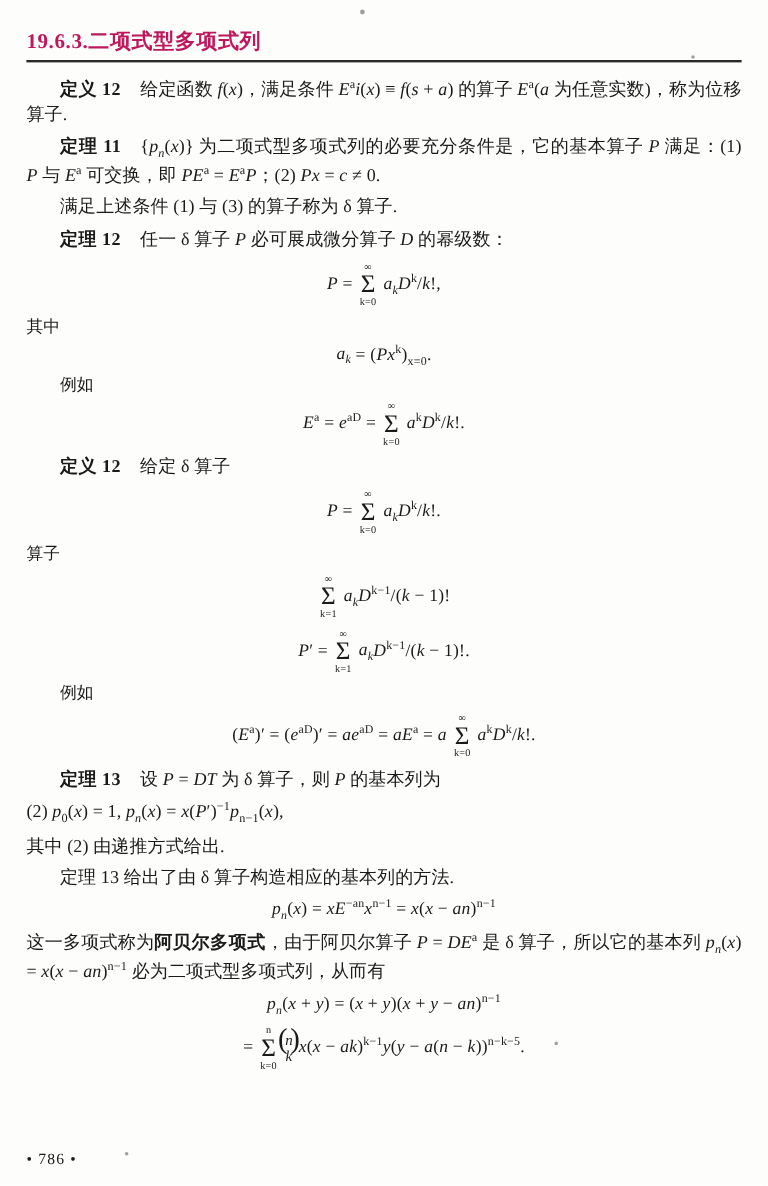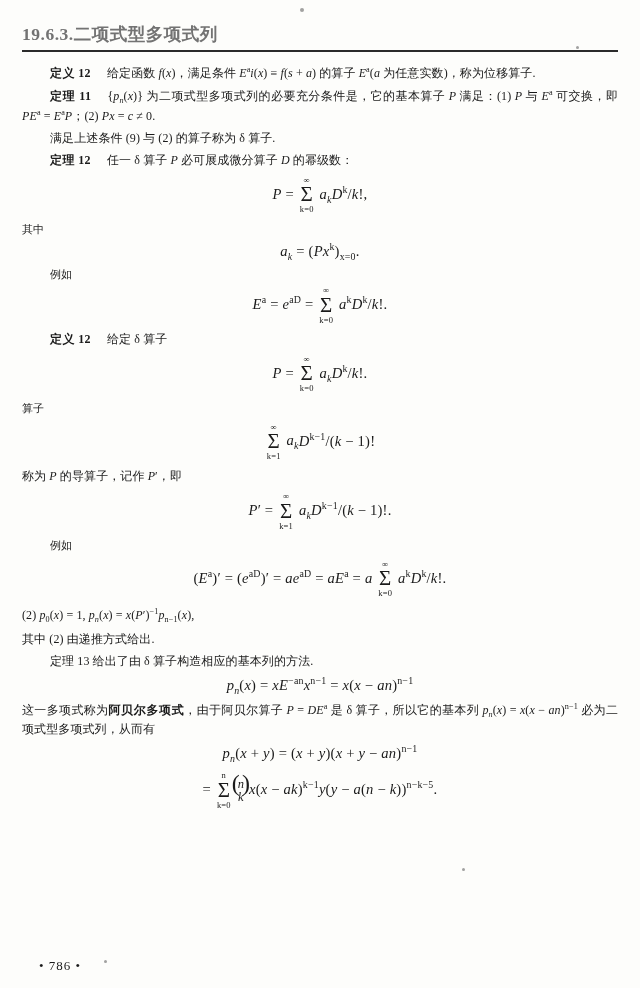--- a/index.html
+++ b/index.html
@@ -35,31 +35,31 @@
     left: 22px;
     top: 22px;
     width: 596px;
   }
   .section-title {
     font-size: 17.5px;
     font-weight: 600;
     letter-spacing: .5px;
     margin: 0 0 2px 0;
     padding-bottom: 2px;
-    color: #737373;
+    color: #be185d;
   }
   .rule {
     width: 100%;
     height: 2px;
     background: #2b2b2b;
     margin: 0 0 12px 0;
   }
   p.para {
     margin: 0 0 5px 0;
-    font-size: 12px;
+    font-size: 15px;
     line-height: 1.42;
     text-align: justify;
     letter-spacing: .1px;
   }
   p.indent {
     text-indent: 28px;
   }
   .lead {
     font-weight: 700;
     letter-spacing: .4px;
@@ -73,21 +73,21 @@
     font-size: 14.6px;
     margin: 7px 0 7px 0;
     font-family: "Liberation Serif", serif;
     letter-spacing: .2px;
   }
   .formula.tight {
     margin: 4px 0 6px 0;
   }
   .lbl {
     margin: 2px 0 2px 0;
-    font-size: 11px;
+    font-size: 14px;
   }
   .lbl.ind {
     text-indent: 28px;
   }
   i.v { font-style: italic; }
   .sum {
     display: inline-block;
     vertical-align: middle;
     text-align: center;
     font-size: 14.6px;
@@ -123,21 +123,20 @@
   }
   .binom .pl { left: -5px; }
   .binom .pr { right: -5px; }
   .binom .bk { display: block; }
   .pagenum {
     position: absolute;
     left: 22px;
     bottom: 14px;
     font-size: 13px;
     letter-spacing: 1px;
-    margin-left: 17px;
   }
 </style>
 </head>
 <body>
 
 <div class="page">
 
   <div class="speck" style="left:300px; top:8px; width:4px; height:4px;"></div>
   <div class="speck" style="left:576px; top:46px; width:3px; height:3px;"></div>
   <div class="speck" style="left:462px; top:868px; width:3px; height:3px;"></div>
@@ -152,21 +151,21 @@
 
     <p class="para indent">
       <span class="lead">定义 12</span><span class="gap"></span><span>给定函数 <i class="v">f</i>(<i class="v">x</i>)，满足条件 <i class="v">E</i><sup class="s">a</sup><i class="v">i</i>(<i class="v">x</i>) ≡ <i class="v">f</i>(<i class="v">s</i> + <i class="v">a</i>) 的算子 <i class="v">E</i><sup class="s">a</sup>(<i class="v">a</i> 为任意实数)，称为位移算子.</span>
     </p>
 
     <p class="para indent">
       <span class="lead">定理 11</span><span class="gap"></span><span>{<i class="v">p<sub class="s">n</sub></i>(<i class="v">x</i>)} 为二项式型多项式列的必要充分条件是，它的基本算子 <i class="v">P</i> 满足：(1) <i class="v">P</i> 与 <i class="v">E</i><sup class="s">a</sup> 可交换，即 <i class="v">PE</i><sup class="s">a</sup> = <i class="v">E</i><sup class="s">a</sup><i class="v">P</i>；(2) <i class="v">Px</i> = <i class="v">c</i> ≠ 0.</span>
     </p>
 
     <p class="para indent">
-      <span>满足上述条件 (9) 与 (2) 的算子称为 δ 算子.</span>
+      <span>满足上述条件 (1) 与 (3) 的算子称为 δ 算子.</span>
     </p>
 
     <p class="para indent">
       <span class="lead">定理 12</span><span class="gap"></span><span>任一 δ 算子 <i class="v">P</i> 必可展成微分算子 <i class="v">D</i> 的幂级数：</span>
     </p>
 
     <div class="formula">
       <i class="v">P</i> = <span class="sum"><span class="lim">∞</span><span class="sig">Σ</span><span class="lim">k=0</span></span> <i class="v">a<sub class="s">k</sub></i><i class="v">D</i><sup class="s">k</sup>/<i class="v">k</i>!,
     </div>
 
@@ -189,34 +188,34 @@
     <div class="formula">
       <i class="v">P</i> = <span class="sum"><span class="lim">∞</span><span class="sig">Σ</span><span class="lim">k=0</span></span> <i class="v">a<sub class="s">k</sub></i><i class="v">D</i><sup class="s">k</sup>/<i class="v">k</i>!.
     </div>
 
     <div class="lbl">算子</div>
 
     <div class="formula">
       <span class="sum"><span class="lim">∞</span><span class="sig">Σ</span><span class="lim">k=1</span></span> <i class="v">a<sub class="s">k</sub></i><i class="v">D</i><sup class="s">k−1</sup>/(<i class="v">k</i> − 1)!
     </div>
 
-    <p class="para">
-      <span>称为 <i class="v">P</i> 的导算子，记作 <i class="v">P</i>′，即</span>
-    </p>
 
     <div class="formula">
       <i class="v">P</i>′ = <span class="sum"><span class="lim">∞</span><span class="sig">Σ</span><span class="lim">k=1</span></span> <i class="v">a<sub class="s">k</sub></i><i class="v">D</i><sup class="s">k−1</sup>/(<i class="v">k</i> − 1)!.
     </div>
 
     <div class="lbl ind">例如</div>
 
     <div class="formula">
       (<i class="v">E</i><sup class="s">a</sup>)′ = (<i class="v">e</i><sup class="s">aD</sup>)′ = <i class="v">ae</i><sup class="s">aD</sup> = <i class="v">aE</i><sup class="s">a</sup> = <i class="v">a</i> <span class="sum"><span class="lim">∞</span><span class="sig">Σ</span><span class="lim">k=0</span></span> <i class="v">a</i><sup class="s">k</sup><i class="v">D</i><sup class="s">k</sup>/<i class="v">k</i>!.
     </div>
 
+    <p class="para indent">
+      <span class="lead">定理 13</span><span class="gap"></span><span>设 <i class="v">P</i> = <i class="v">DT</i> 为 δ 算子，则 <i class="v">P</i> 的基本列为</span>
+    </p>
 
     <p class="para">
       <span>(2) <i class="v">p</i><sub class="s">0</sub>(<i class="v">x</i>) = 1, <i class="v">p<sub class="s">n</sub></i>(<i class="v">x</i>) = <i class="v">x</i>(<i class="v">P</i>′)<sup class="s">−1</sup><i class="v">p</i><sub class="s">n−1</sub>(<i class="v">x</i>),</span>
     </p>
 
     <p class="para">
       <span>其中 (2) 由递推方式给出.</span>
     </p>
 
     <p class="para indent">

